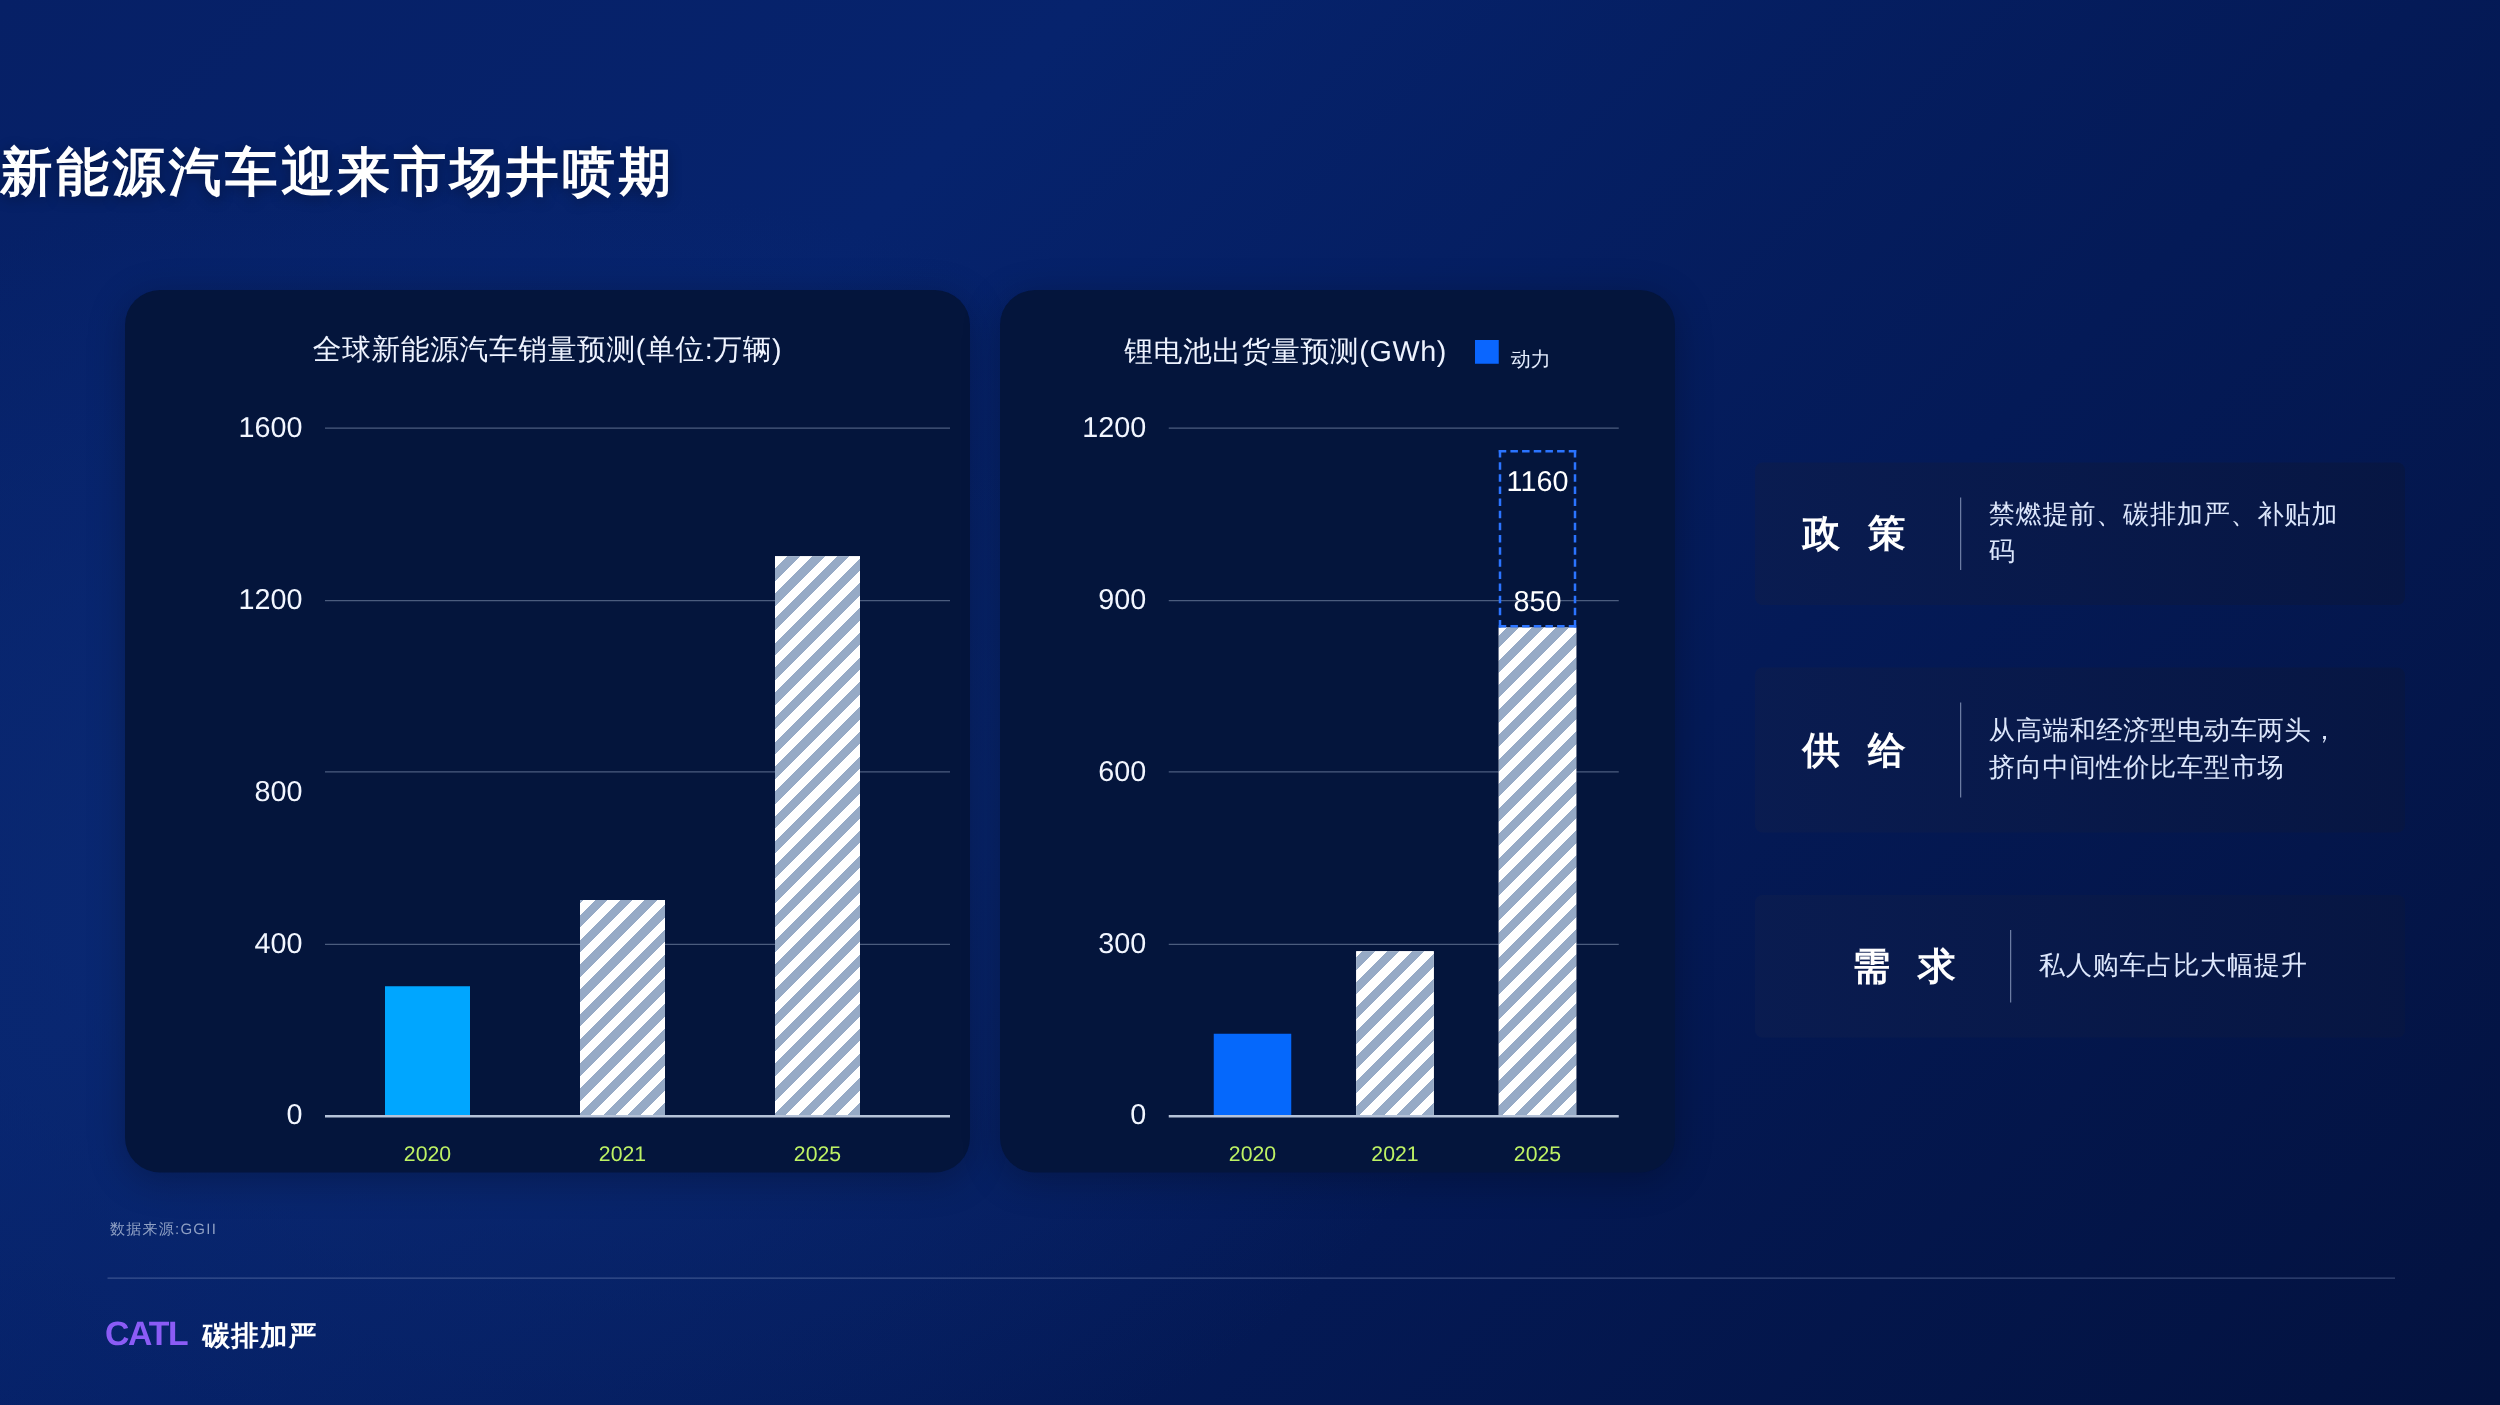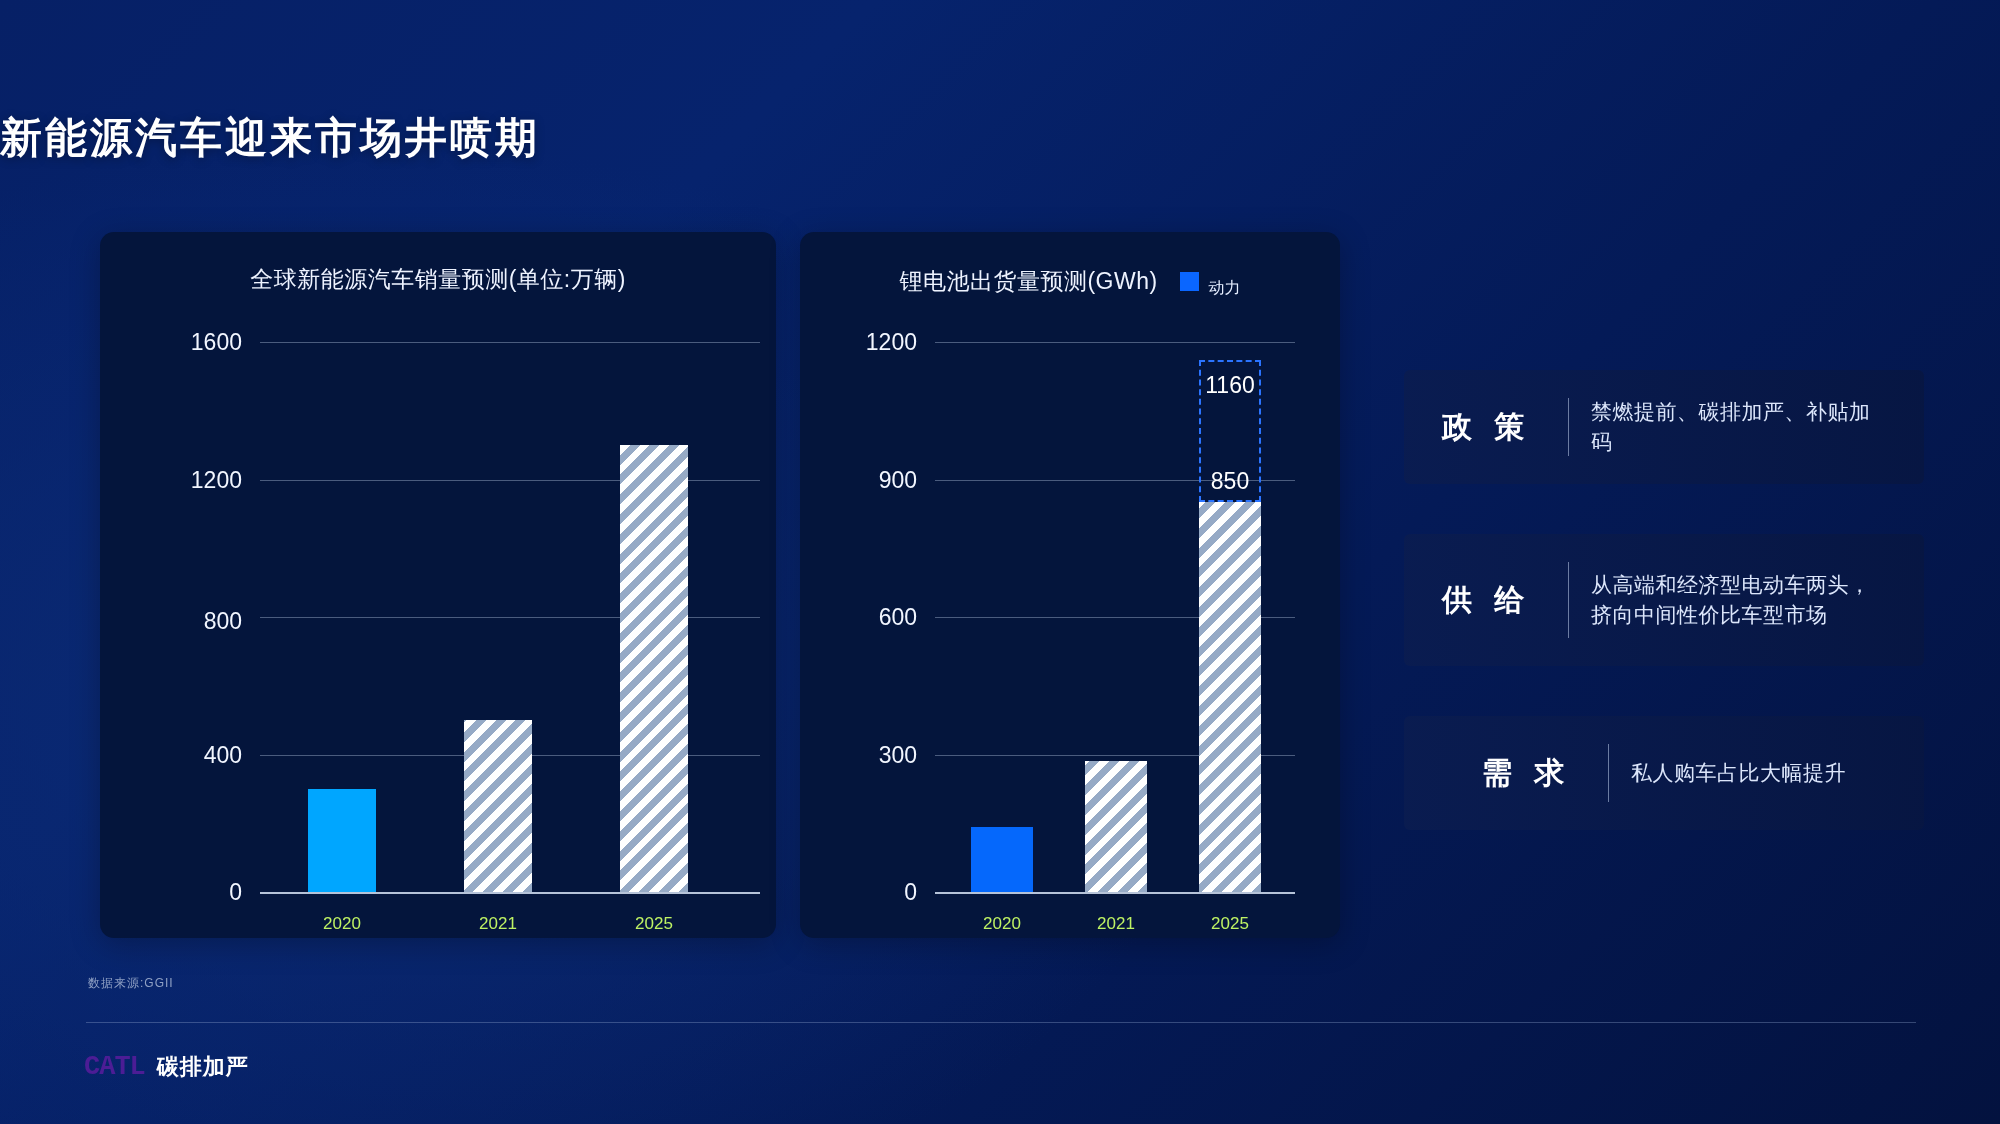--- a/index.html
+++ b/index.html
@@ -24,21 +24,21 @@
     font-weight: bold;
     letter-spacing: 3px;
     color: #ffffff;
     text-shadow: 0 2px 10px rgba(0,0,0,.35);
   }
 
   
   .card {
     position: absolute;
     background: #04153c;
-    border-radius: 14px;
+    border-radius: 28px;
     box-shadow: 0 6px 30px rgba(0,0,0,.25);
   }
   #card-left  { left: 100px; top: 232px; width: 676px; height: 706px; }
   #card-right { left: 800px; top: 232px; width: 540px; height: 706px; text-align: center; }
 
   .chart-head {
     position: absolute;
     top: 32px; left: 0; right: 0;
     display: flex;
     align-items: center;
@@ -171,22 +171,22 @@
     position: absolute;
     left: 84px; top: 1052px;
     display: flex;
     align-items: baseline;
     gap: 12px;
   }
   .logo-latin {
     font-size: 27px;
     font-weight: bold;
     letter-spacing: -1px;
-    color: #4c1d95;
-    font-family: Liberation Mono, monospace;
+    color: #8b5cf6;
+    font-family: Liberation Sans, sans-serif;
   }
   .logo-cn {
     font-size: 22px;
     font-weight: bold;
     letter-spacing: 1px;
     color: #ffffff;
   }
 </style>
 </head>
 <body>
@@ -202,21 +202,21 @@
   <div class="plot" style="left:160px; top:110px; width:500px; height:550px;">
 
     <div class="gridline" style="top:0px;   left:0; width:500px;"></div>
     <div class="gridline" style="top:137.5px; left:0; width:500px;"></div>
     <div class="gridline" style="top:275px; left:0; width:500px;"></div>
     <div class="gridline" style="top:412.5px; left:0; width:500px;"></div>
     <div class="axis-line" style="top:550px; left:0; width:500px;"></div>
 
     <div class="ytick" style="top:0px;">1600</div>
     <div class="ytick" style="top:137.5px;">1200</div>
-    <div class="ytick" style="top:279px;margin-left:23px;">800</div>
+    <div class="ytick" style="top:291px;margin-left:23px;">800</div>
     <div class="ytick" style="top:412.5px;">400</div>
     <div class="ytick" style="top:550px;">0</div>
 
     <div class="bar solid-cyan" style="left:48px;  width:68px; height:103.1px;"></div>
     <div class="bar hatch" style="left:204px; width:68px; height:171.9px;"></div>
     <div class="bar hatch" style="left:360px; width:68px; height:446.9px;"></div>
 
     <div class="xtick" style="top:572px; left:82px;">2020</div>
     <div class="xtick" style="top:572px; left:238px;">2021</div>
     <div class="xtick" style="top:572px; left:394px;">2025</div>

